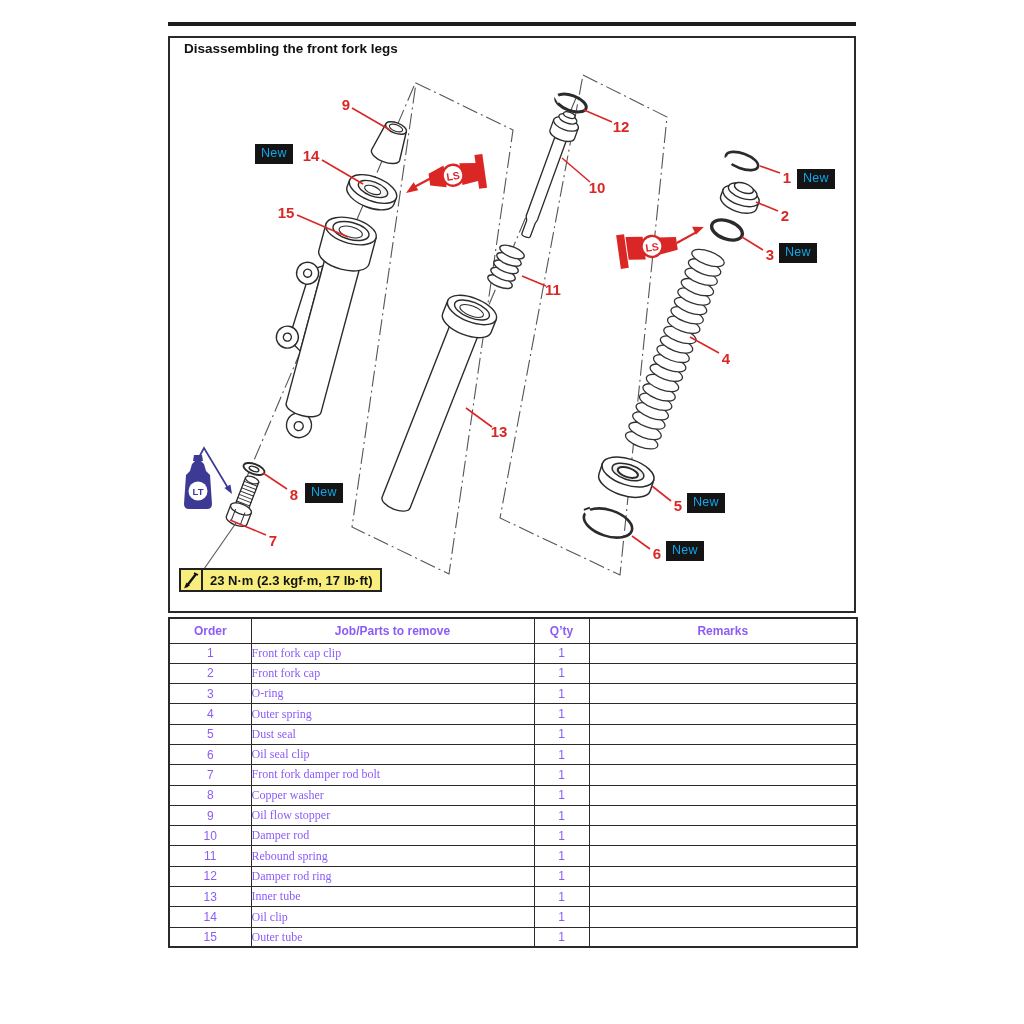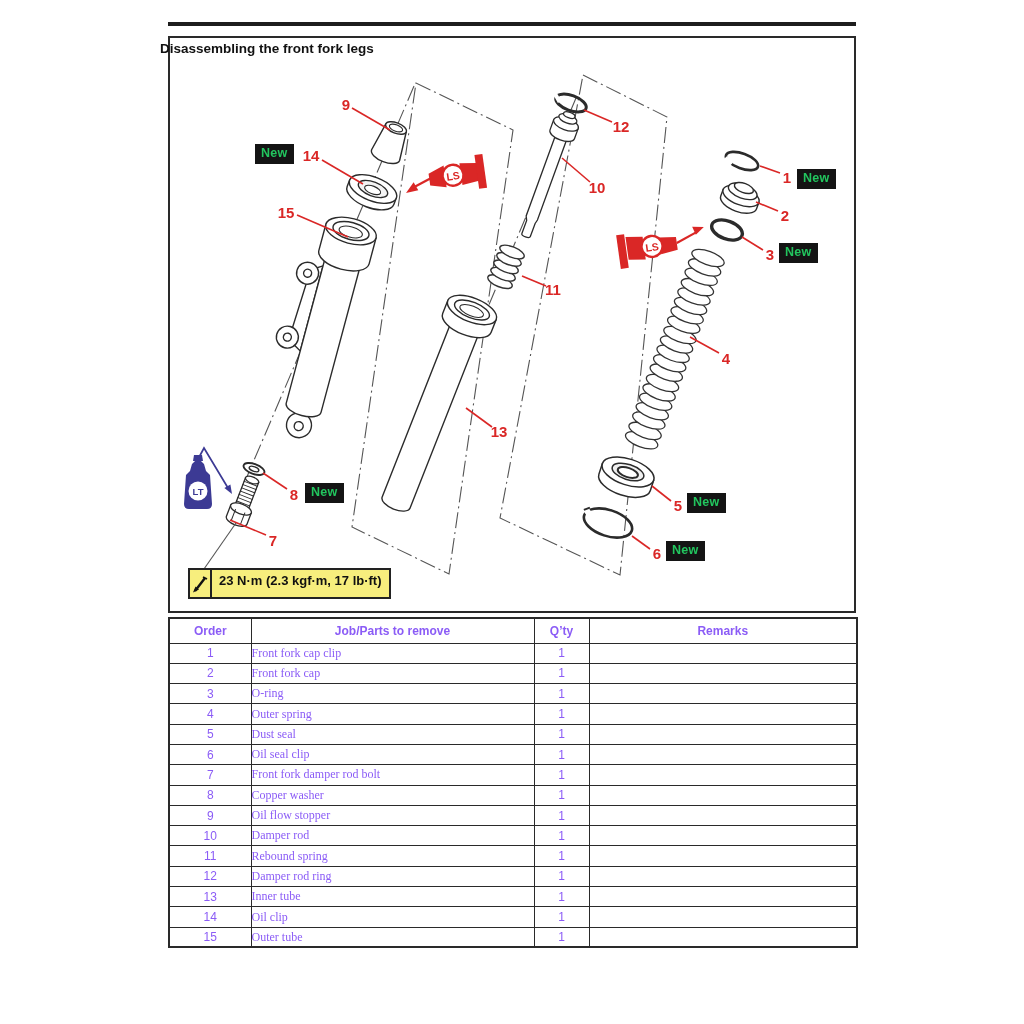--- a/index.html
+++ b/index.html
@@ -1,28 +1,28 @@
 <!DOCTYPE html>
 <html><head>
 <meta charset="utf-8">
 <style>
   html,body{margin:0;padding:0;background:#fff;}
   .page{position:relative;width:1024px;height:1024px;background:#fff;
         font-family:"Liberation Sans", sans-serif;color:#111;overflow:hidden;}
   .toprule{position:absolute;left:168px;top:22px;width:688px;height:4px;background:#1d1d1d;}
   .diagram-box{position:absolute;left:168px;top:36px;width:688px;height:577px;
         border:2px solid #2a2a2a;box-sizing:border-box;background:#fff;}
-  .diagram-title{position:absolute;left:160px;top:41px;font-size:13.5px;font-weight:bold;color:#111;}
+  .diagram-title{position:absolute;left:184px;top:41px;font-size:13.5px;font-weight:bold;color:#111;}
   .diagram-box svg{position:absolute;left:0;top:0;width:684px;height:573px;}
   .pnum{position:absolute;transform:translate(-50%,-50%);color:#da2726;
         font-weight:bold;font-size:15px;line-height:1;}
-  .new-badge{position:absolute;background:#141414;color:#22c55e;font-weight:bold;
+  .new-badge{position:absolute;background:#141414;color:#0ea5e9;font-weight:normal;
         font-size:12.5px;line-height:1;padding:3px 6px 4px 6px;letter-spacing:.3px;}
-  .torque-note{position:absolute;left:188px;top:568px;display:flex;align-items:stretch;
-        border:2px solid #222;background:#f7ee7d;height:31px;box-sizing:border-box;}
+  .torque-note{position:absolute;left:179px;top:568px;display:flex;align-items:stretch;
+        border:2px solid #222;background:#f7ee7d;height:24px;box-sizing:border-box;}
   .torque-icon{width:20px;border-right:2px solid #222;display:flex;align-items:center;justify-content:center;}
   .torque-text{padding:3px 7px 0 7px;font-size:13px;font-weight:bold;color:#111;white-space:nowrap;}
   table.parts{position:absolute;left:168px;top:617px;width:688px;border-collapse:collapse;
         table-layout:fixed;font-size:12px;color:#8b5cf6;}
   table.parts th,table.parts td{border:1px solid #2a2a2a;padding:0;vertical-align:middle;box-sizing:border-box;}
   table.parts{border:2px solid #2a2a2a;}
   th.h{height:25px;font-size:12px;font-weight:bold;text-align:center;}
   tr.note-row td{height:37px;vertical-align:top;}
   td.c-remarks-note{padding:2px 4px 0 7px;line-height:1.3;}
   tr.data-row td{height:20.3px;}

